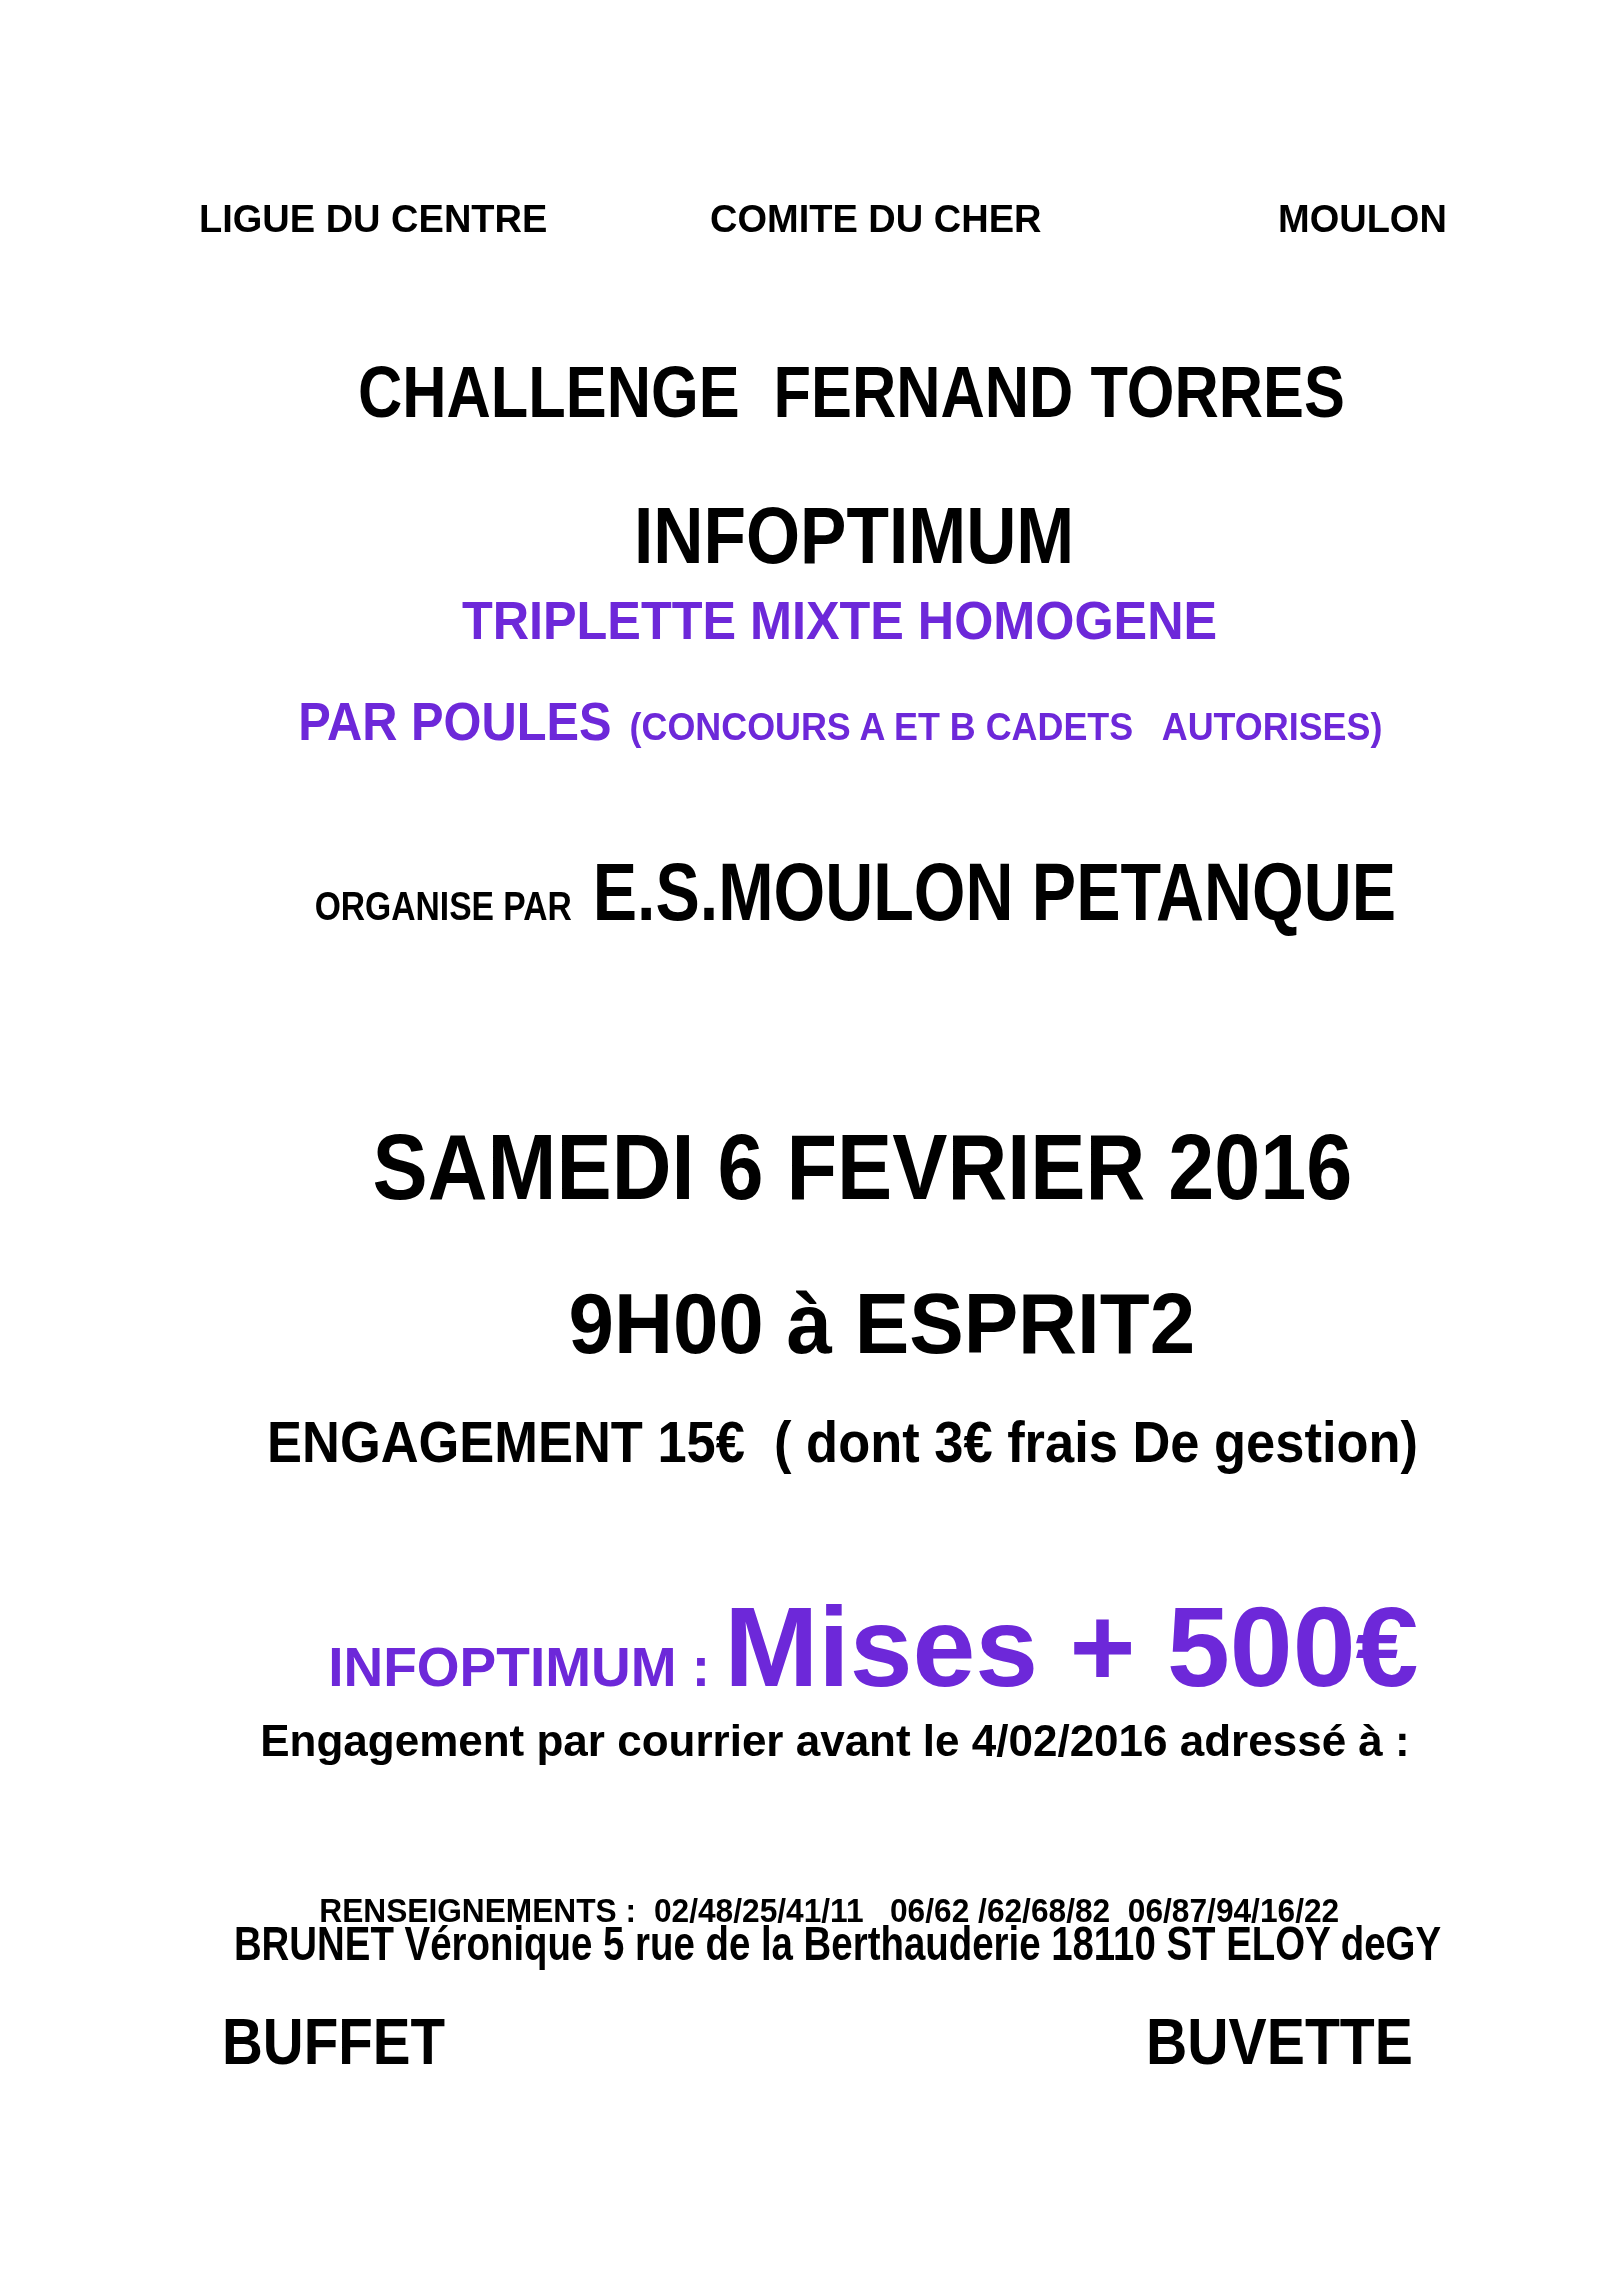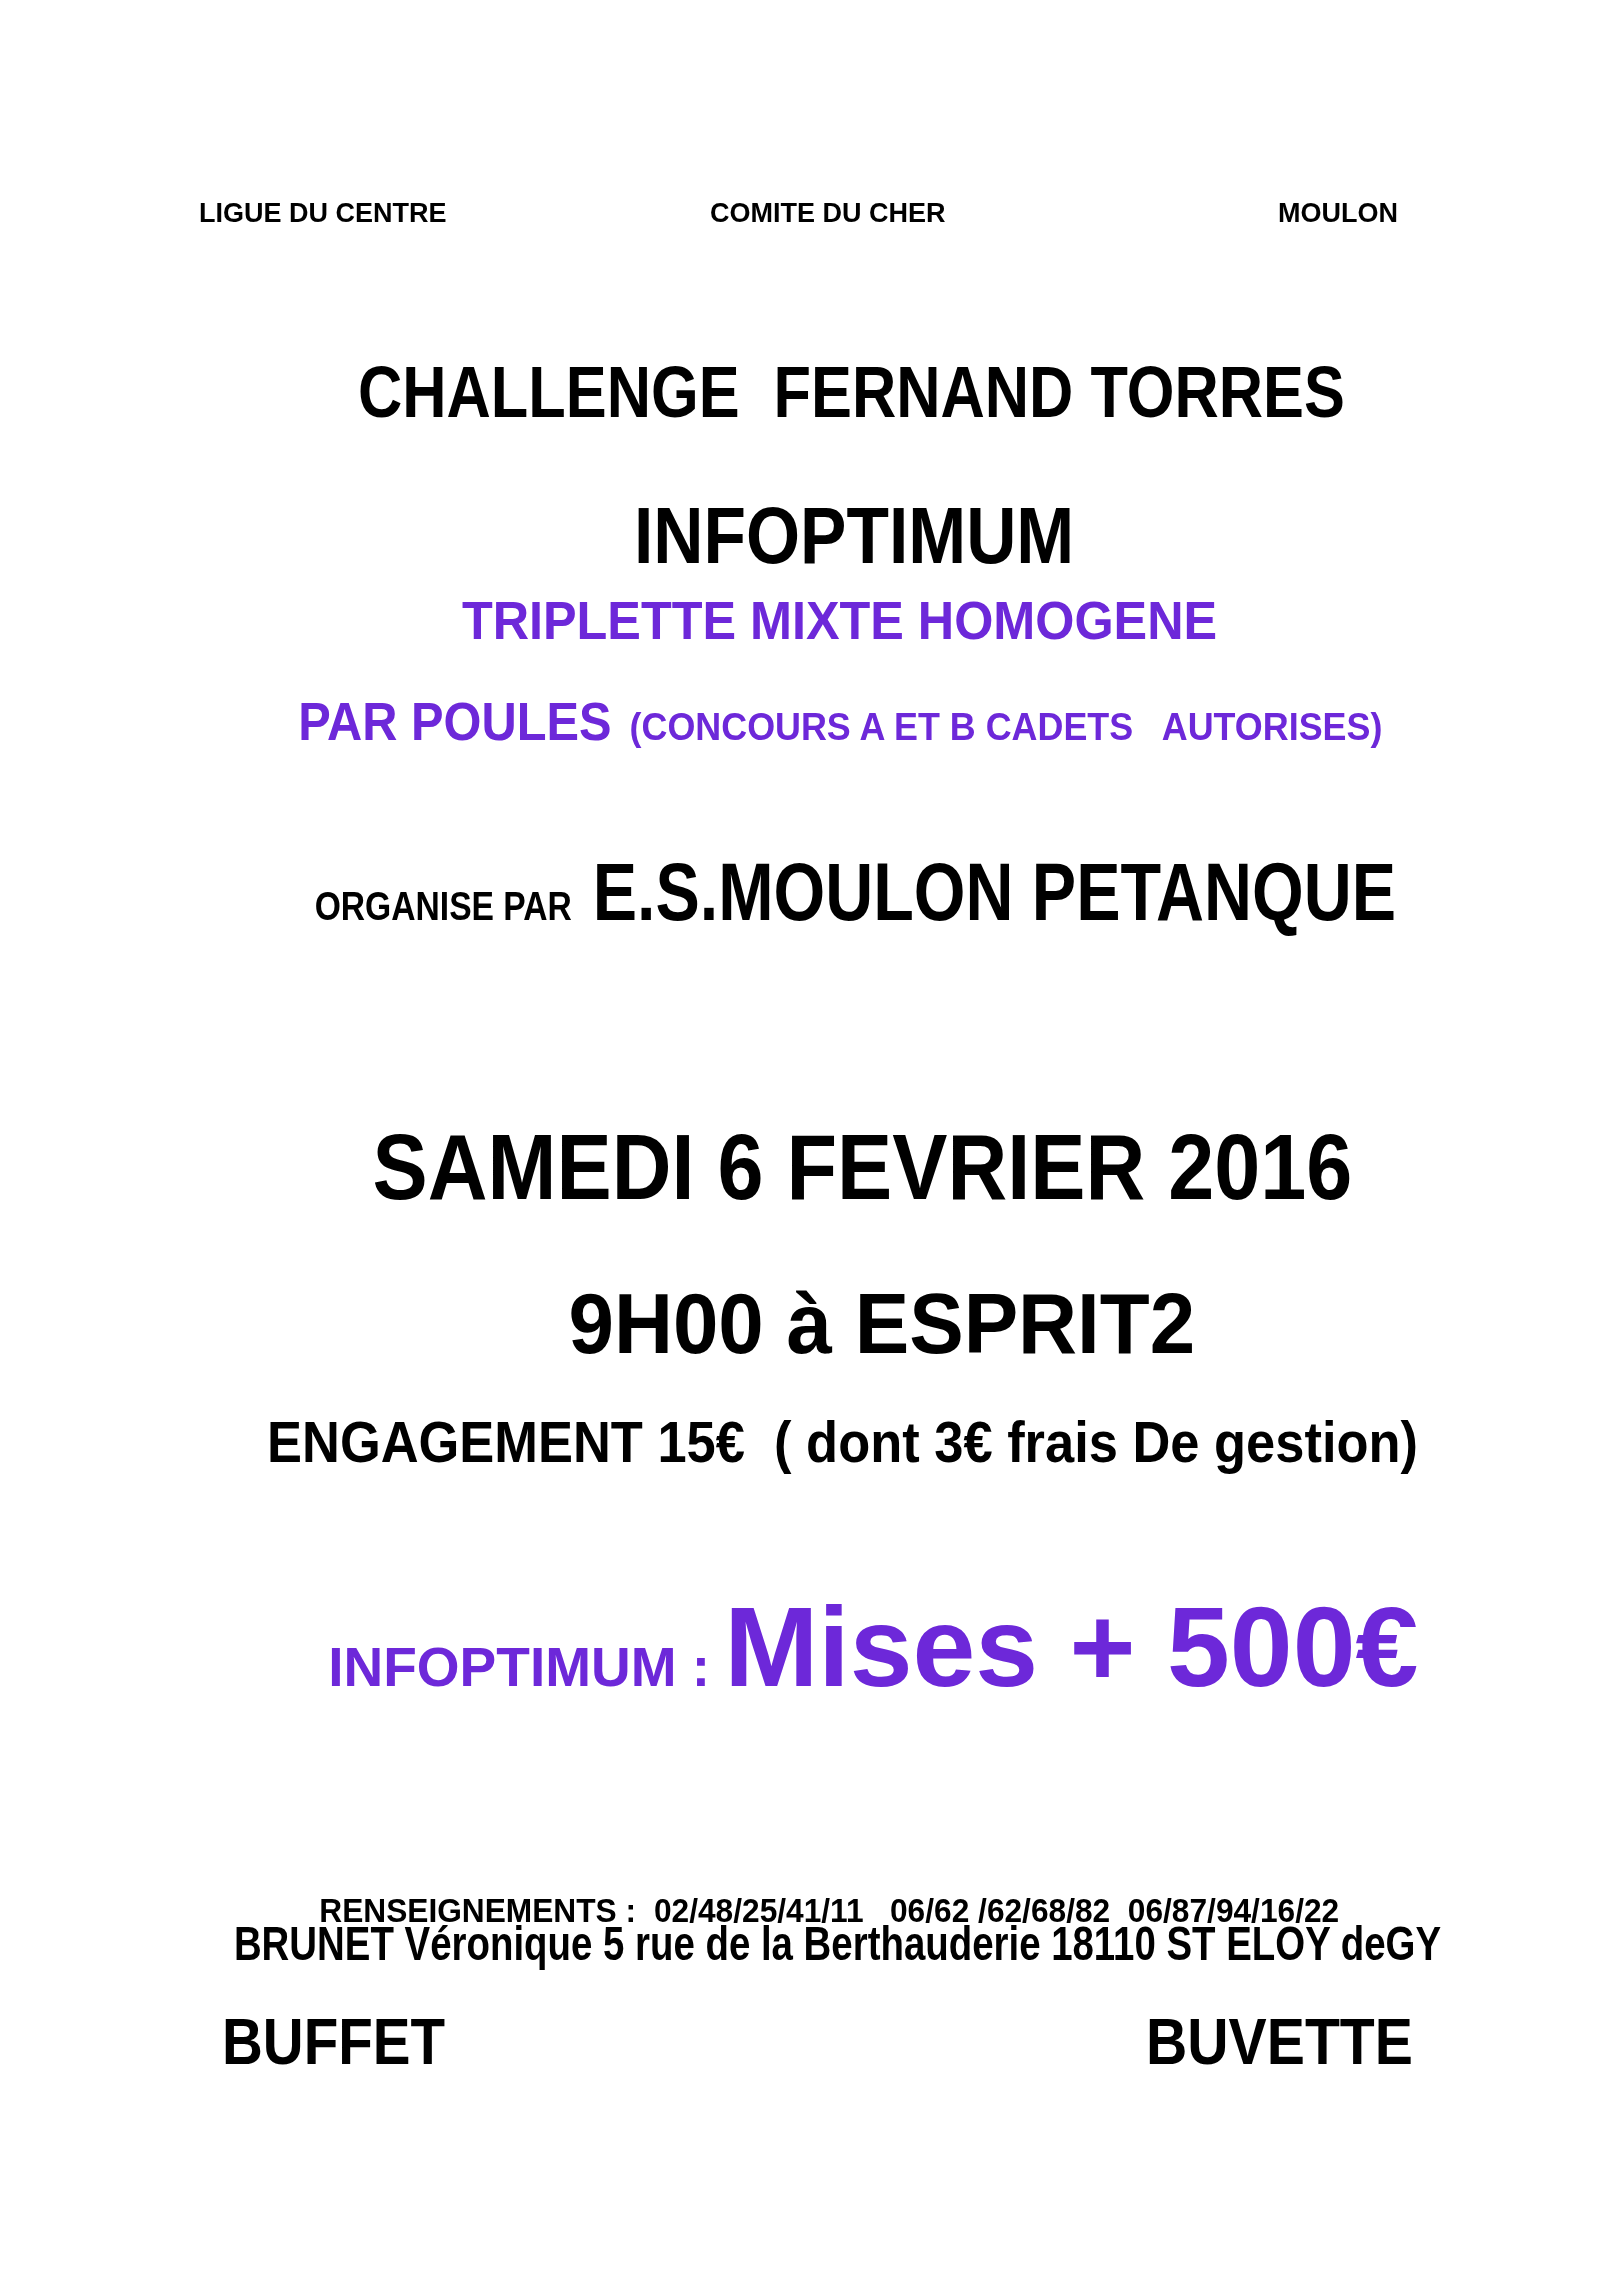--- a/index.html
+++ b/index.html
@@ -24,21 +24,21 @@
     transform: scaleX(var(--sx, 1));
     transform-origin: center;
     white-space: pre;
   }
   .red { color: #6d28d9; }
   
   .hdr span { position: absolute; top: 0; line-height: 1; white-space: pre; }
   
   .anchor-left  { transform-origin: left center; }
 
-  .l-header       { top: 200px;  font-size: 27px; height: 35px; }
+  .l-header       { top: 200px;  font-size: 38px; height: 35px; }
   .l-challenge    { top: 282px;  font-size: 73px; }
   .l-infoptimum   { top: 417px;  font-size: 79px; }
   .l-triplette    { top: 541px;  font-size: 53px; }
   .l-parpoules    { top: 642px;  font-size: 53px; }
   .l-parpoules .note   { font-size: 39px; margin-left: 19.6px; }
   .l-organise     { top: 771px;  font-size: 81px; }
   .l-organise .small   { font-size: 41px; }
   .l-organise .club    { margin-left: 25.5px; }
   .l-samedi       { top: 1028px; font-size: 93px; }
   .l-time         { top: 1194px; font-size: 86px; margin-left: 48px; }
@@ -92,20 +92,23 @@
   </div>
 
   <div class="line l-fee">
     <span class="sc" style="--sx:0.92">ENGAGEMENT 15€  ( dont 3€ frais De gestion)</span>
   </div>
 
   <div class="line l-prize red">
     <span class="sc" style="--sx:1"><span class="label">INFOPTIMUM :</span><span class="value">Mises + 500€</span></span>
   </div>
 
+  <div class="line l-courrier">
+    <span class="sc" style="--sx:1">Engagement par courrier avant le 4/02/2016 adressé à :</span>
+  </div>
 
   <div class="line l-brunet">
     <span class="sc" style="--sx:0.80">BRUNET Véronique 5 rue de la Berthauderie 18110 ST ELOY deGY</span>
   </div>
 
   <div class="line l-contact">
     <span class="sc" style="--sx:0.96"><span>RENSEIGNEMENTS :</span><span class="phones">02/48/25/41/11   06/62 /62/68/82  06/87/94/16/22</span></span>
   </div>
 
   <div class="line l-footer hdr">

